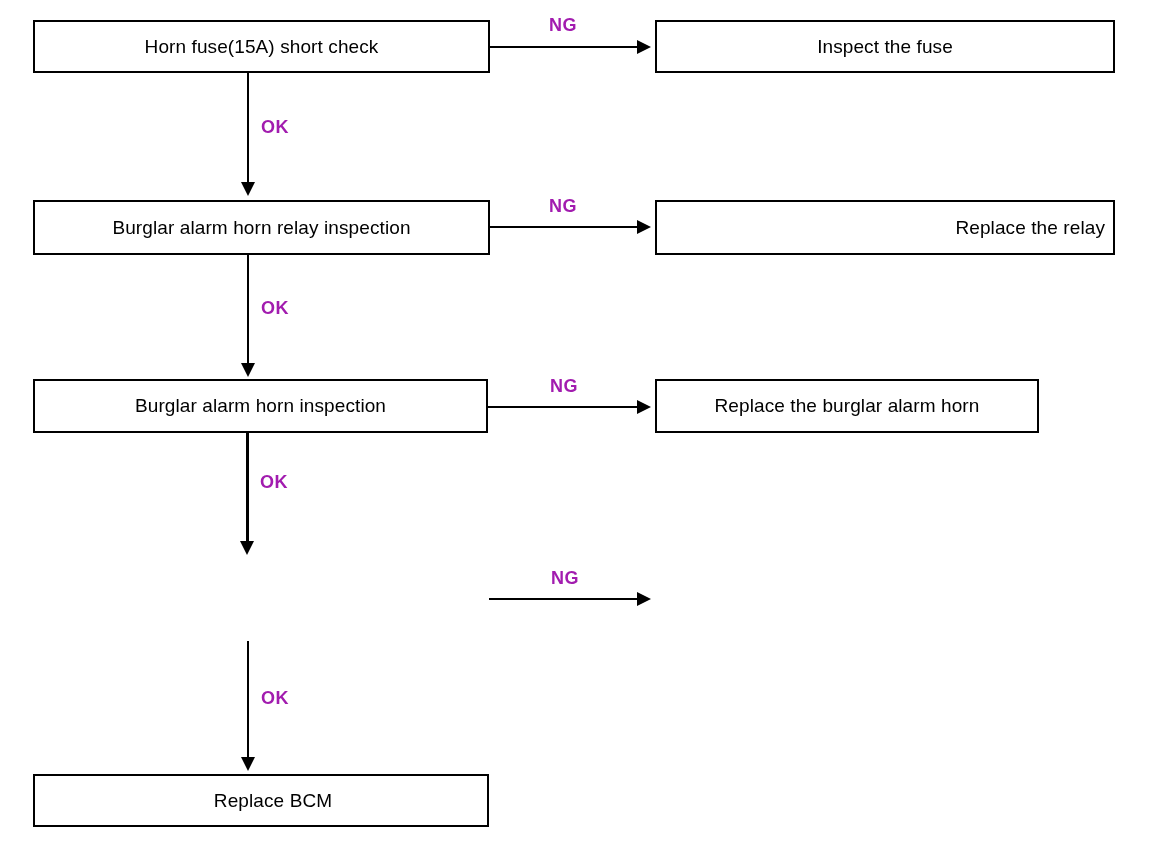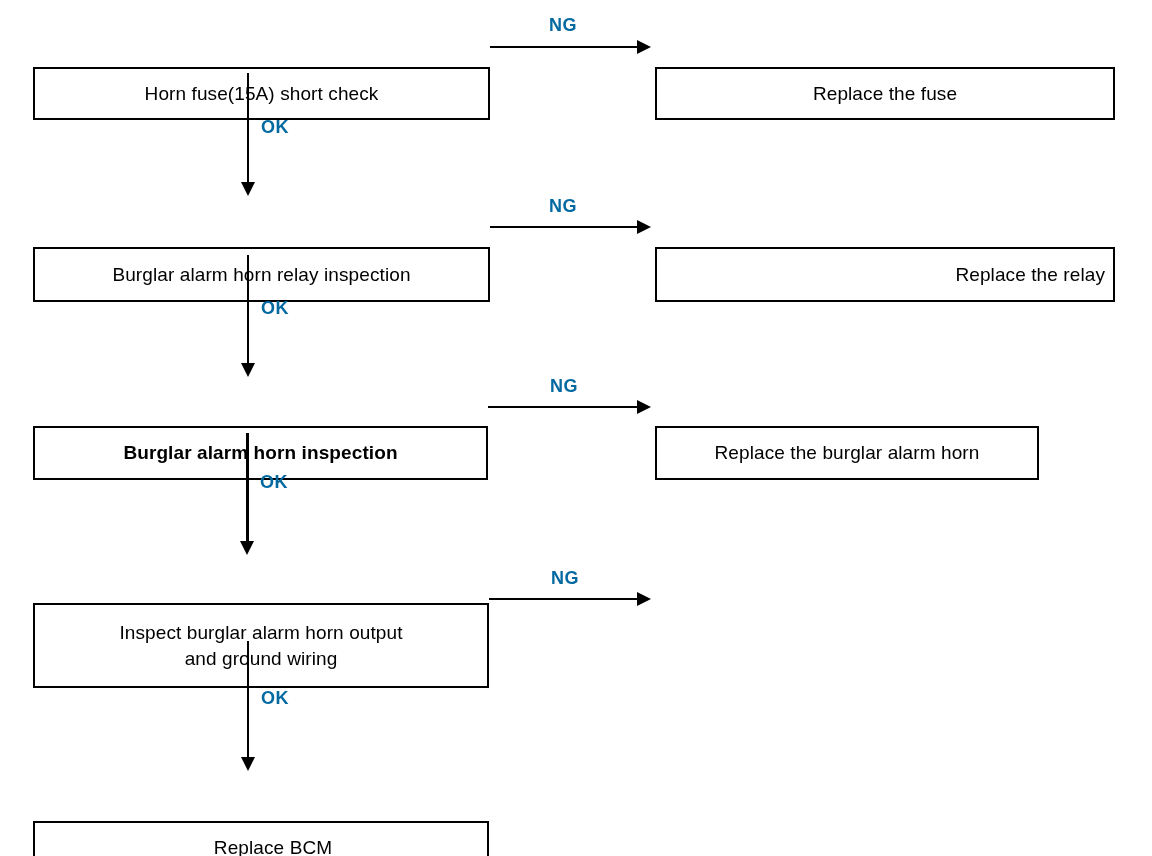--- a/index.html
+++ b/index.html
@@ -26,26 +26,25 @@
     display: flex;
     align-items: center;
     justify-content: center;
     text-align: center;
     font-size: 19px;
     line-height: 1.35;
     color: #000000;
     letter-spacing: 0.1px;
     white-space: pre-line;
     padding: 2px 8px;
-    margin-top: 47px;
   }
   
   .n1 { left: 33px;  top: 20px;  width: 457px; height: 53px; }
   .n2 { left: 33px;  top: 200px; width: 457px; height: 55px; }
-  .n3 { left: 33px;  top: 379px; width: 455px; height: 54px; font-weight: bold; }
+  .n3 { left: 33px;  top: 379px; width: 455px; height: 54px; }
   .n4 { left: 33px;  top: 556px; width: 456px; height: 85px; }
   .n5 { left: 33px;  top: 774px; width: 456px; height: 53px; padding-left: 32px; }
   
   .r1 { left: 655px; top: 20px;  width: 460px; height: 53px; }
   .r2 { left: 655px; top: 200px; width: 460px; height: 55px; justify-content: flex-end; }
   .r3 { left: 655px; top: 379px; width: 384px; height: 54px; }
   .r4 { left: 655px; top: 556px; width: 462px; height: 85px; }
 
   
   .hline {
@@ -70,21 +69,21 @@
     position: absolute;
     width: 0; height: 0;
     border-left: 7px solid transparent;
     border-right: 7px solid transparent;
     border-top: 14px solid #000000;
   }
   .edge-label {
     position: absolute;
     font-size: 18px;
     font-weight: bold;
-    color: #0369a1;
+    color: #a21caf;
     letter-spacing: 0.4px;
   }
 
   
   .h1 { left: 490px; width: 148px; top: 46px; }
   .h2 { left: 490px; width: 148px; top: 226px; }
   .h3 { left: 488px; width: 150px; top: 406px; }
   .h4 { left: 489px; width: 149px; top: 598px; }
   .a1 { left: 637px; top: 40px; }
   .a2 { left: 637px; top: 220px; }
@@ -114,21 +113,21 @@
 
 <div id="canvas">
 
   <div class="node n1">
     <span>Horn fuse(15A) short check</span>
   </div>
   <div class="hline h1"></div>
   <div class="harrow a1"></div>
   <div class="edge-label ng1">NG</div>
   <div class="node r1">
-    <span>Replace the fuse</span>
+    <span>Inspect the fuse</span>
   </div>
   <div class="vline v1"></div>
   <div class="varrow va1"></div>
   <div class="edge-label ok1">OK</div>
 
   <div class="node n2">
     <span>Burglar alarm horn relay inspection</span>
   </div>
   <div class="hline h2"></div>
   <div class="harrow a2"></div>
@@ -146,24 +145,20 @@
   <div class="hline h3"></div>
   <div class="harrow a3"></div>
   <div class="edge-label ng3">NG</div>
   <div class="node r3">
     <span>Replace the burglar alarm horn</span>
   </div>
   <div class="vline thick v3"></div>
   <div class="varrow va3"></div>
   <div class="edge-label ok3">OK</div>
 
-  <div class="node n4">
-    <span>Inspect burglar alarm horn output
-and ground wiring</span>
-  </div>
   <div class="hline h4"></div>
   <div class="harrow a4"></div>
   <div class="edge-label ng4">NG</div>
   <div class="vline v4"></div>
   <div class="varrow va4"></div>
   <div class="edge-label ok4">OK</div>
 
   <div class="node n5">
     <span>Replace BCM</span>
   </div>

